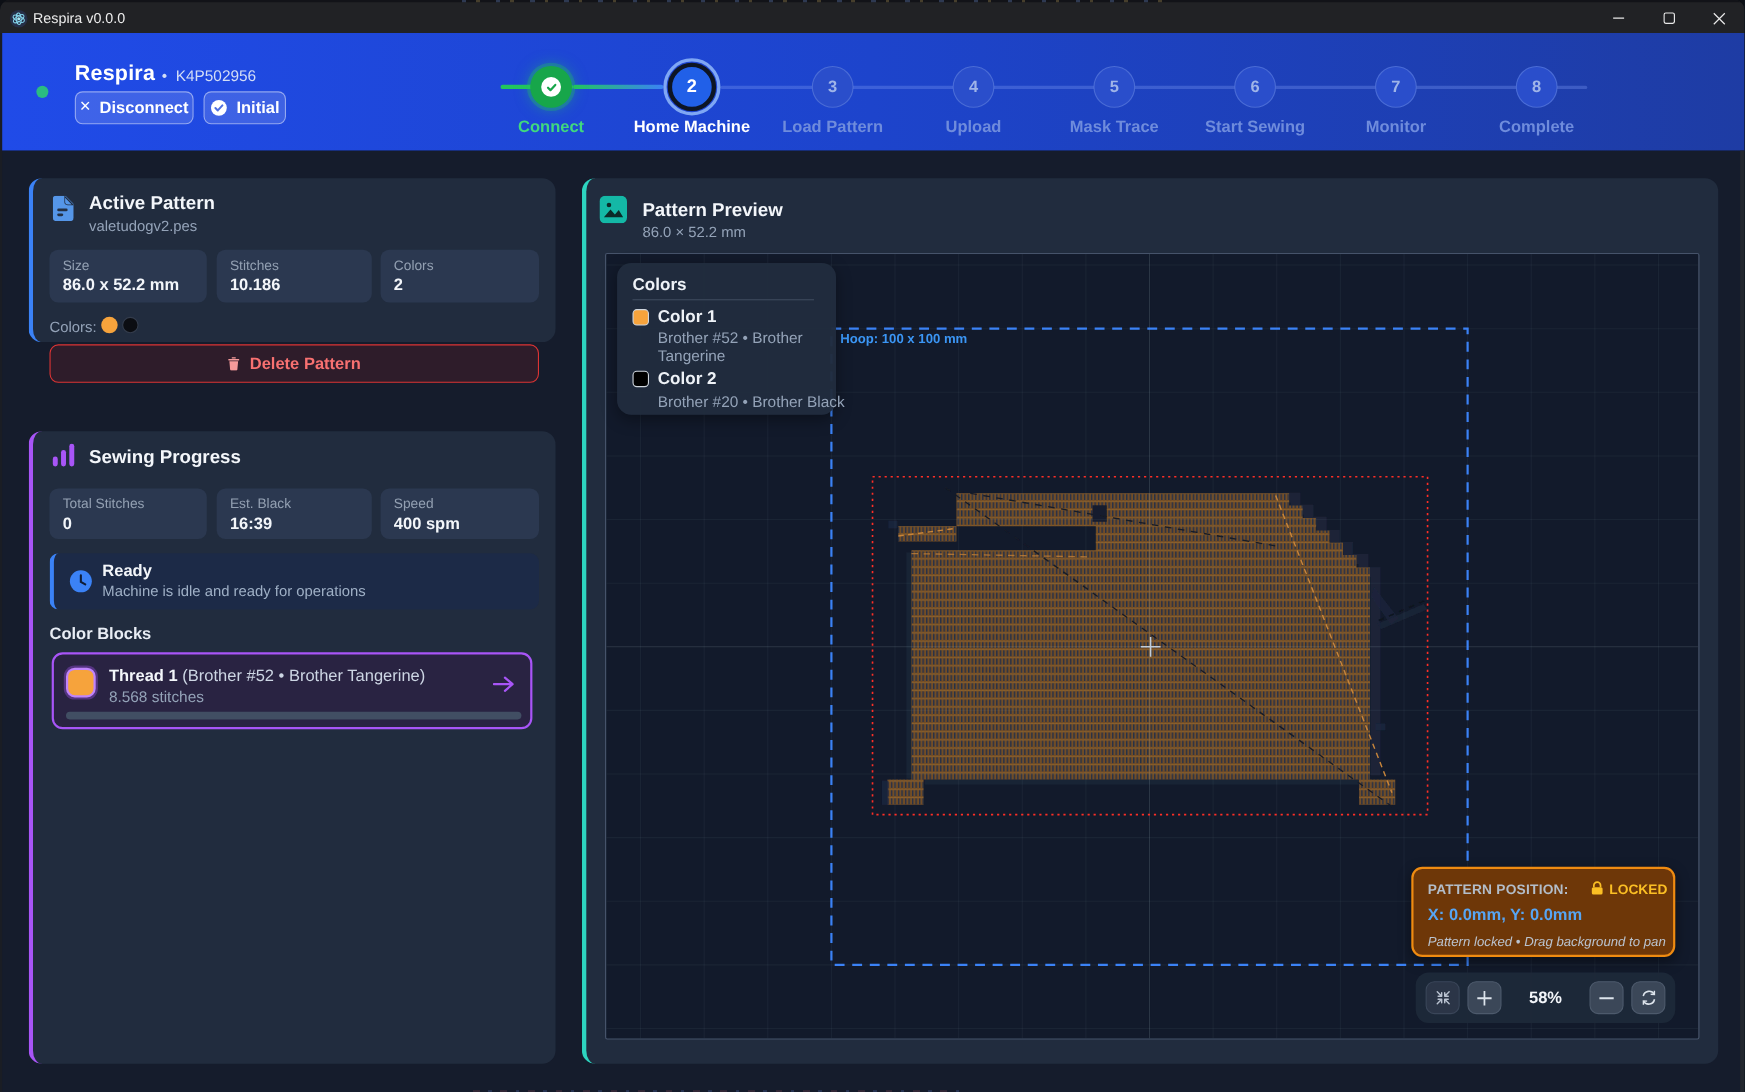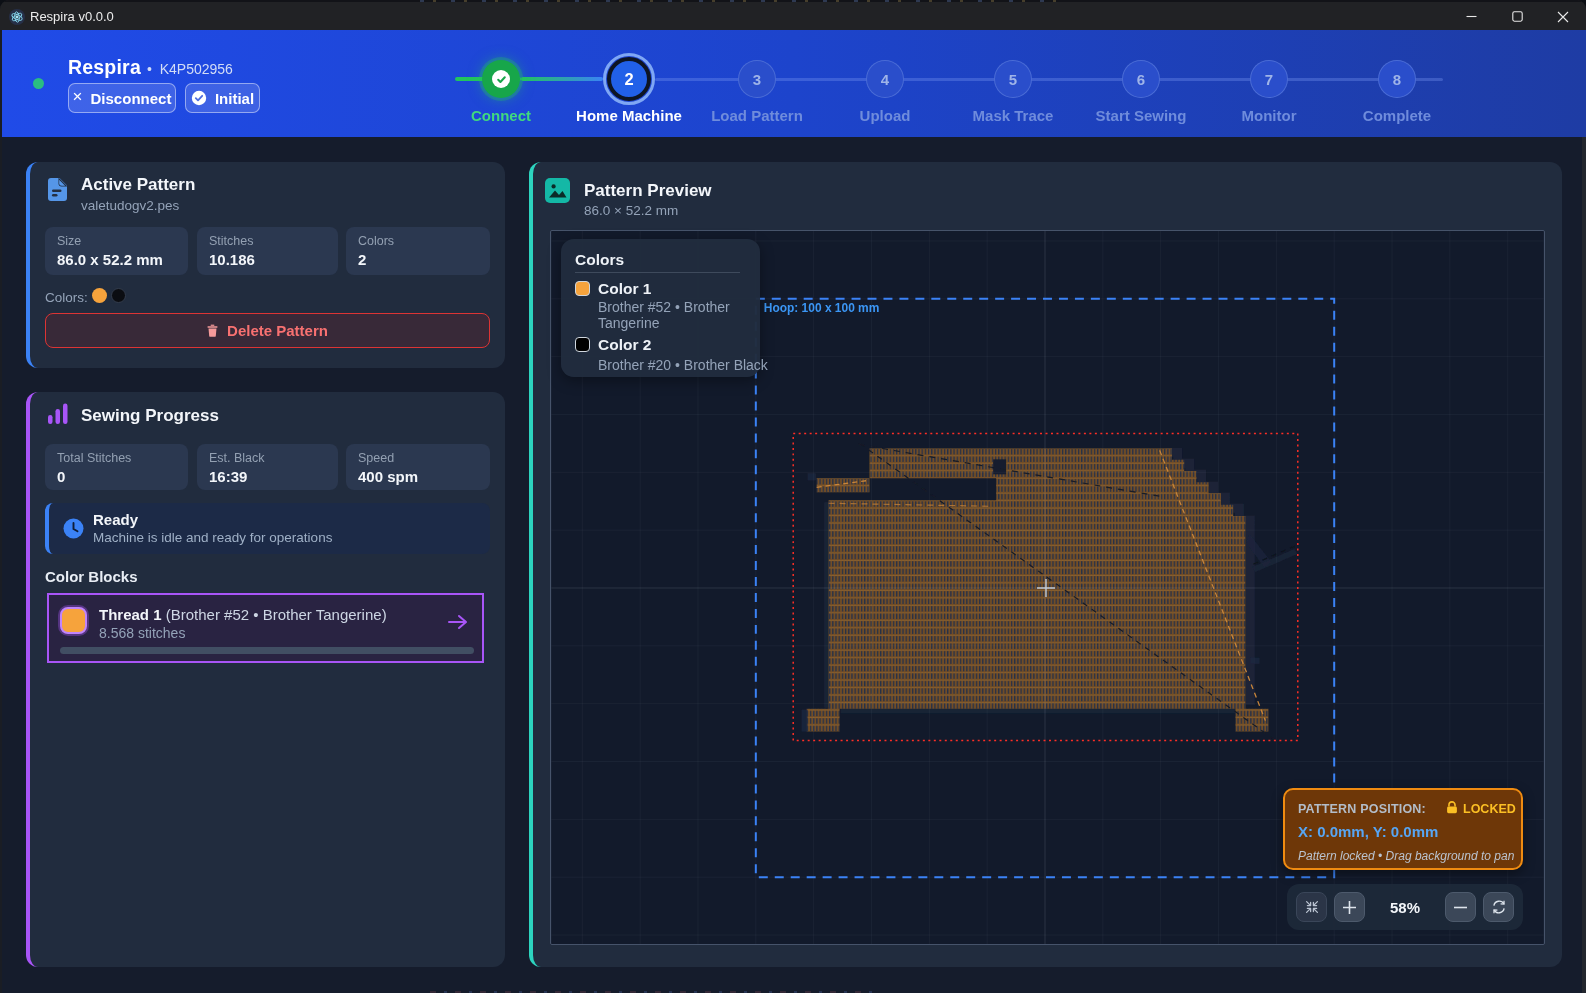--- a/index.html
+++ b/index.html
@@ -23,21 +23,21 @@
 #btn-disc { left:68px; width:108px; }
 #btn-init { left:185px; width:75px; }
 
 .sline { position:absolute; height:4px; border-radius:2px; top:47px; }
 .step { position:absolute; width:128px; top:0; height:108px; }
 .scircle { position:absolute; left:50%; transform:translateX(-50%); border-radius:50%; display:flex; align-items:center; justify-content:center; }
 .slabel { position:absolute; top:77px; width:100%; text-align:center; font-size:15px; }
 
 #main-bg { position:absolute; left:0; top:137px; width:1586px; height:856px; background:#151c2c; }
 .card { position:absolute; background:#212c3e; border-radius:12px; }
-#card1 { left:26px; top:162px; width:479px; height:206px; border-left:4px solid #3b82f6; }
+#card1 { left:26px; top:162px; width:479px; height:149px; border-left:4px solid #3b82f6; }
 #card2 { left:26px; top:392px; width:479px; height:575px; border-left:4px solid #a855f7; }
 #card3 { left:529px; top:162px; width:1033px; height:805px; border-left:4px solid #2dd4bf; }
 .ctitle { position:absolute; font-size:17px; font-weight:bold; color:#f3f6fa; }
 .csub { position:absolute; font-size:13.5px; color:#94a3b8; }
 .statbox { position:absolute; width:143px; height:48px; background:#2b3850; border-radius:8px; padding:7px 12px; }
 .statbox .lab { font-size:12.5px; color:#93a0b2; }
 .statbox .val { font-size:15px; font-weight:bold; color:#f3f6fa; margin-top:3px; }
 .scircle.inactive { background:#2a4ecb; border:1.5px solid rgba(150,178,242,0.30); color:#9fb4e8; font-size:15px; font-weight:bold; }
 .slabel.inlabel { color:#6f8cdc; font-weight:600; }
 .zbtn { width:31px; height:30px; background:#3b4758; border:1px solid #4d5a6c; border-radius:8px; display:flex; align-items:center; justify-content:center; }
@@ -201,21 +201,21 @@
     <div style="position:absolute;left:15px;top:111px;width:445px;height:51px;background:#1c2a47;border-left:4px solid #3b82f6;border-radius:8px;">
       <svg style="position:absolute;left:14px;top:15px;" width="21" height="21" viewBox="0 0 21 21">
         <circle cx="10.5" cy="10.5" r="10" fill="#3b82f6"></circle>
         <path d="M10.5 5 v6 l4 2.3" fill="none" stroke="#0f1c36" stroke-width="1.9" stroke-linecap="round"></path>
       </svg>
       <div style="position:absolute;left:44px;top:8px;font-size:15px;font-weight:bold;color:#f3f6fa;">Ready</div>
       <div style="position:absolute;left:44px;top:27px;font-size:13.5px;color:#9fb0c6;">Machine is idle and ready for operations</div>
     </div>
     <div style="position:absolute;left:15px;top:176px;font-size:15px;font-weight:bold;color:#e8edf4;">Color Blocks</div>
 
-    <div style="position:absolute;left:17px;top:201px;width:437px;height:70px;border:2px solid #a855f7;border-radius:0;background:#292342;">
+    <div style="position:absolute;left:17px;top:201px;width:437px;height:70px;border:2px solid #a855f7;border-radius:10px;background:#292342;">
       <div style="position:absolute;left:11px;top:12px;width:27px;height:27px;border-radius:8px;background:#f6a33c;border:2px solid #c084fc;box-shadow:0 0 0 2px rgba(168,85,247,0.35);"></div>
       <div style="position:absolute;left:50px;top:11px;font-size:15px;color:#cdd6e4;"><span style="font-weight:bold;color:#f3f6fa;">Thread 1</span> (Brother #52 • Brother Tangerine)</div>
       <div style="position:absolute;left:50px;top:30px;font-size:14px;color:#94a3b8;">8.568 stitches</div>
       <svg style="position:absolute;right:14px;top:19px;" width="20" height="16" viewBox="0 0 20 16">
           <path d="M1 8 h16 M11 2 l7 6 l-7 6" fill="none" stroke="#a855f7" stroke-width="2" stroke-linecap="round" stroke-linejoin="round"></path>
         </svg>
       <div style="position:absolute;left:11px;top:52px;width:414px;height:7px;border-radius:4px;background:#414e63;"></div>
     </div>
 
   </div>

